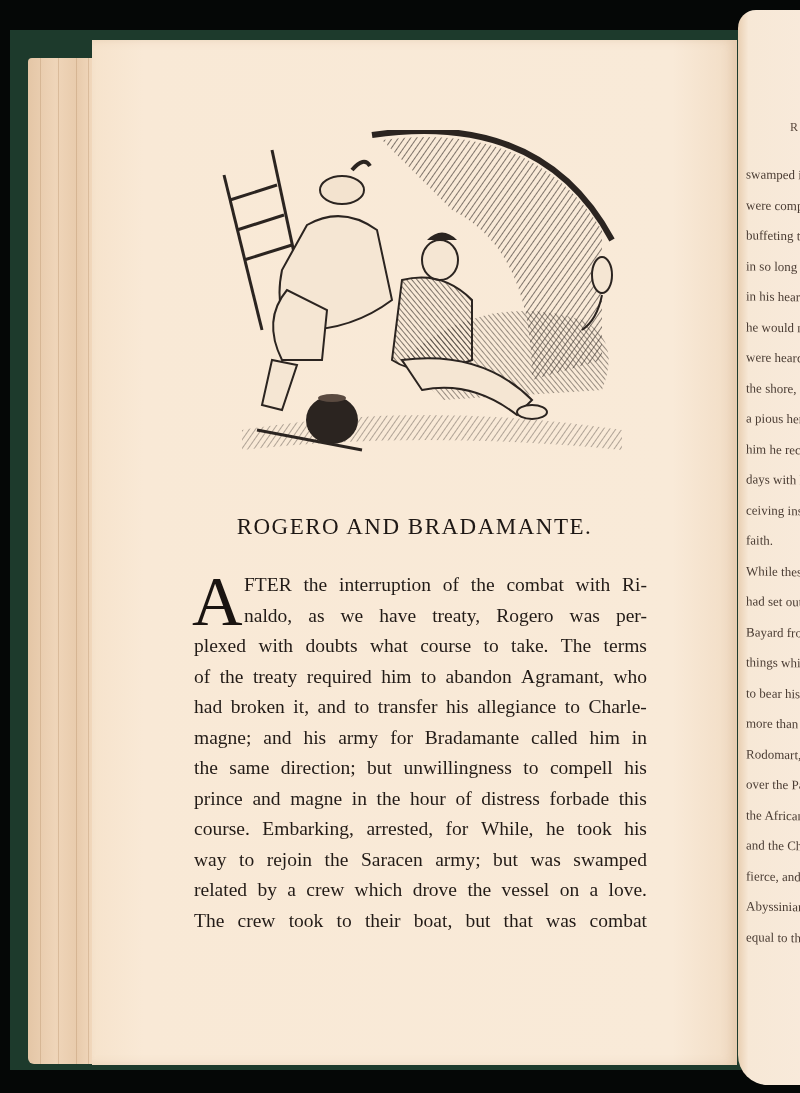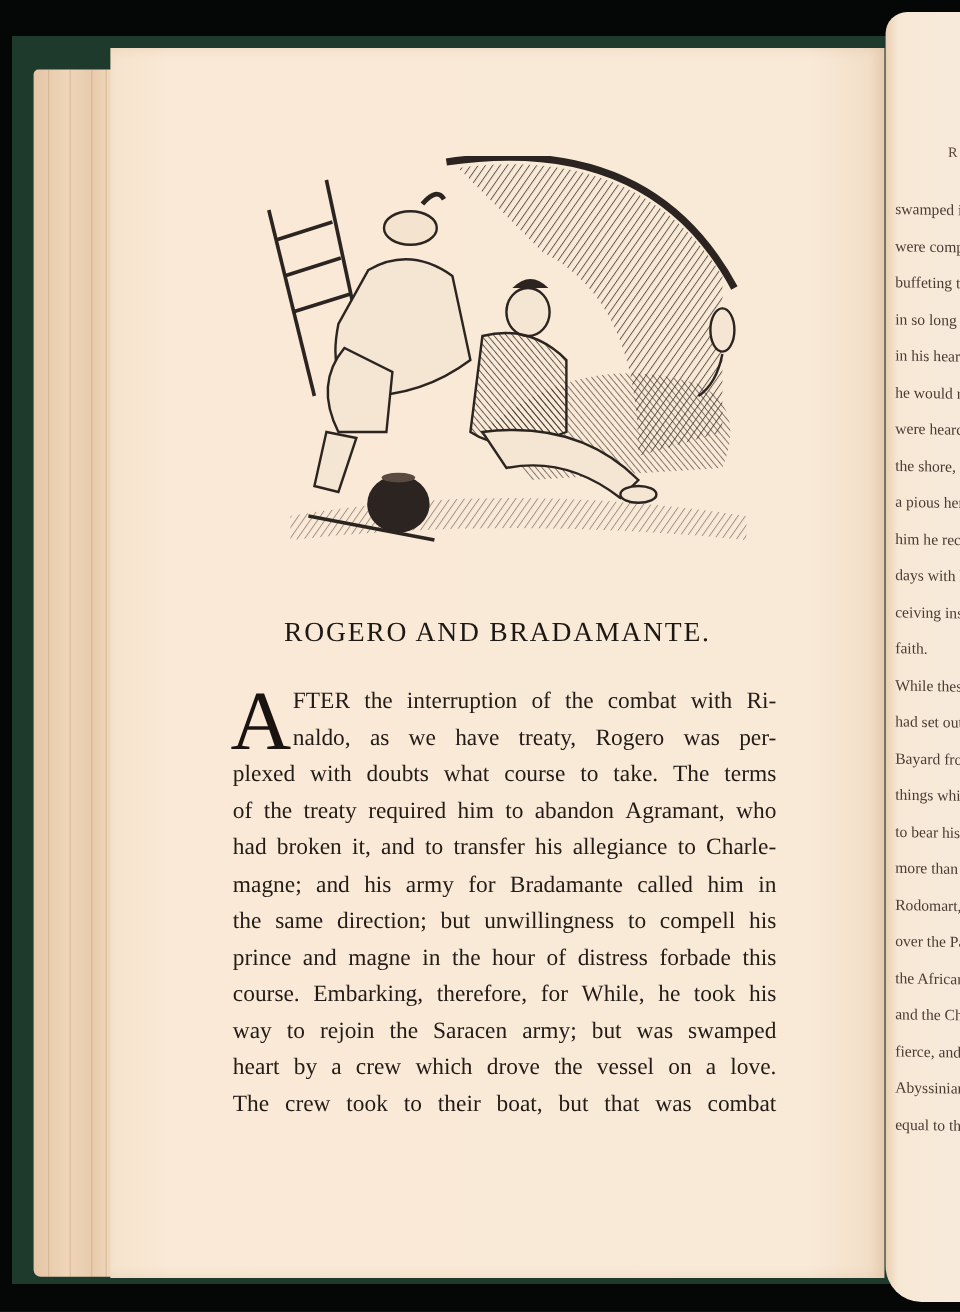--- a/index.html
+++ b/index.html
@@ -198,40 +198,40 @@
           <span>the</span>
           <span>hour</span>
           <span>of</span>
           <span>distress</span>
           <span>forbade</span>
           <span>this</span>
         </div>
         <div class="line-row">
           <span>course.</span>
           <span>Embarking,</span>
-          <span>therefore,</span>
+          <span>arrested,</span>
           <span>for</span>
           <span>While,</span>
           <span>he</span>
           <span>took</span>
           <span>his</span>
         </div>
         <div class="line-row">
           <span>way</span>
           <span>to</span>
           <span>rejoin</span>
           <span>the</span>
           <span>Saracen</span>
           <span>army;</span>
           <span>but</span>
           <span>was</span>
           <span>swamped</span>
         </div>
         <div class="line-row">
-          <span>heart</span>
+          <span>related</span>
           <span>by</span>
           <span>a</span>
           <span>crew</span>
           <span>which</span>
           <span>drove</span>
           <span>the</span>
           <span>vessel</span>
           <span>on</span>
           <span>a</span>
           <span>love.</span>

